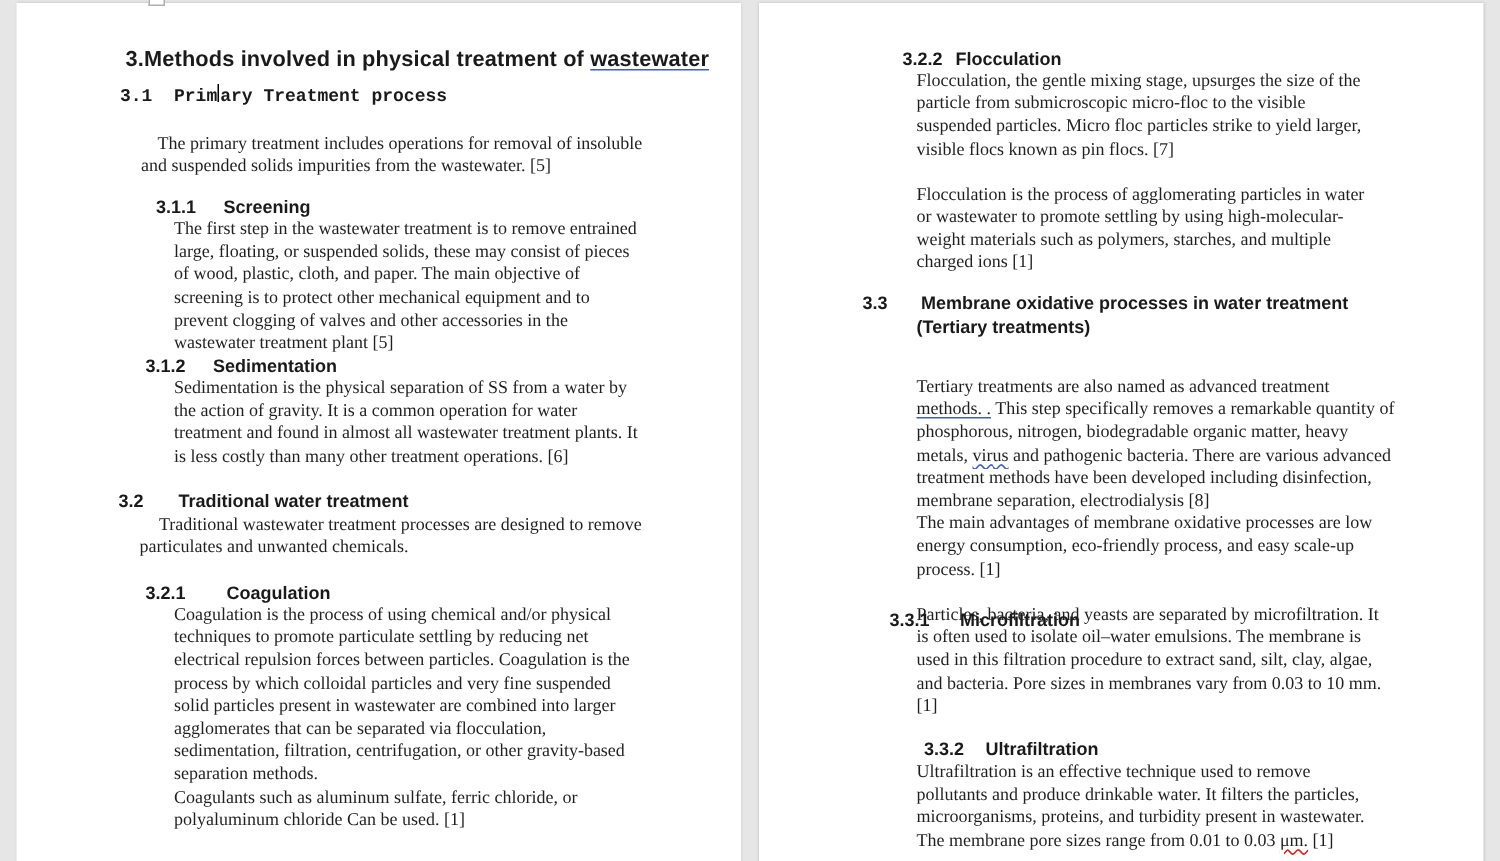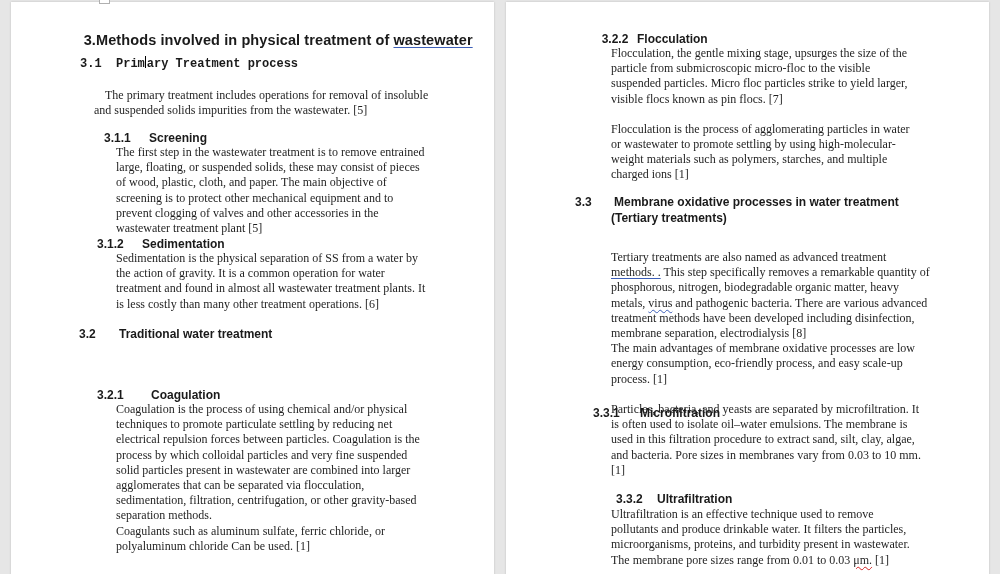--- a/index.html
+++ b/index.html
@@ -79,20 +79,24 @@
   <div class="abs h3" style="left:86px; top:235px;">
     <span class="num" style="width:45px;">3.1.2</span><span>Sedimentation</span>
   </div>
   <div class="abs body" style="left:105px; top:249px; width:310px;">
     <p>Sedimentation is the physical separation of SS from a water by the action of gravity. It is a common operation for water treatment and found in almost all wastewater treatment plants. It is less costly than many other treatment operations. [6]</p>
   </div>
 
   <div class="abs h2" style="left:68px; top:325px;">
     <span class="num" style="width:40px;">3.2</span><span>Traditional water treatment</span>
   </div>
+  <div class="abs body" style="left:82px; top:340px; width:380px;">
+    <p style="padding-left:13px;">Traditional wastewater treatment processes are designed to remove</p>
+    <p>particulates and unwanted chemicals.</p>
+  </div>
 
   <div class="abs h3" style="left:86px; top:386px;">
     <span class="num" style="width:54px;">3.2.1</span><span>Coagulation</span>
   </div>
   <div class="abs body" style="left:105px; top:400px; width:305px;">
     <p>Coagulation is the process of using chemical and/or physical techniques to promote particulate settling by reducing net electrical repulsion forces between particles. Coagulation is the process by which colloidal particles and very fine suspended solid particles present in wastewater are combined into larger agglomerates that can be separated via flocculation, sedimentation, filtration, centrifugation, or other gravity-based separation methods.</p>
     <p>Coagulants such as aluminum sulfate, ferric chloride, or polyaluminum chloride Can be used. [1]</p>
   </div>
 </div>
 

